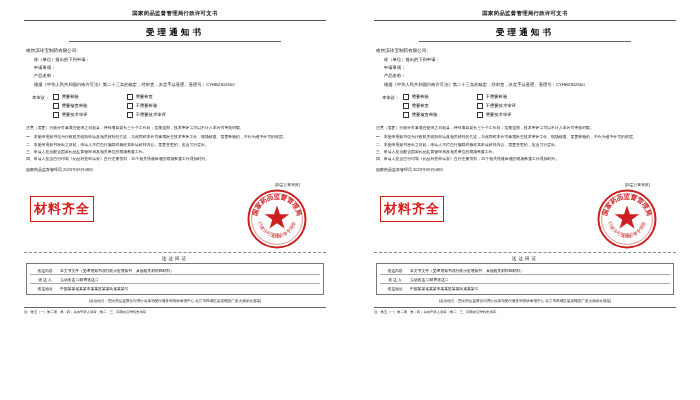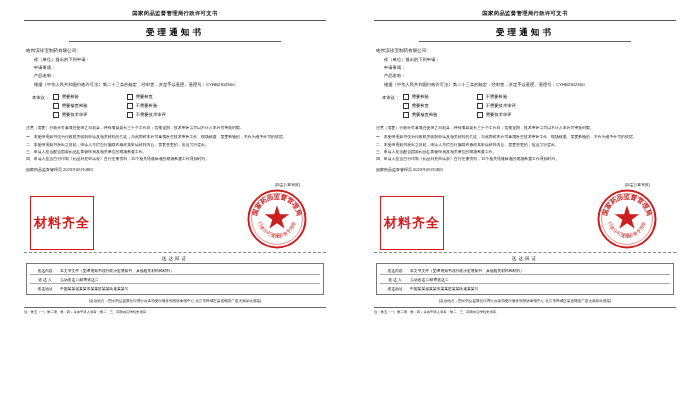--- a/index.html
+++ b/index.html
@@ -118,21 +118,21 @@
     margin-top:2px;
   }
   .red-text{
     position:absolute;
     left:6px;top:22px;
     color:#d61b1b;
     font-size:13px;
     font-weight:bold;
     letter-spacing:1px;
     border:1.6px solid #d61b1b;
-    padding:17px 3px;
+    padding:3px 3px;
     font-family:"DejaVu Sans", sans-serif;
   }
   .sealnote{
     position:absolute;
     right:26px;top:8px;
     font-size:3.8px;
     color:#222;
   }
   .seal{
     position:absolute;

